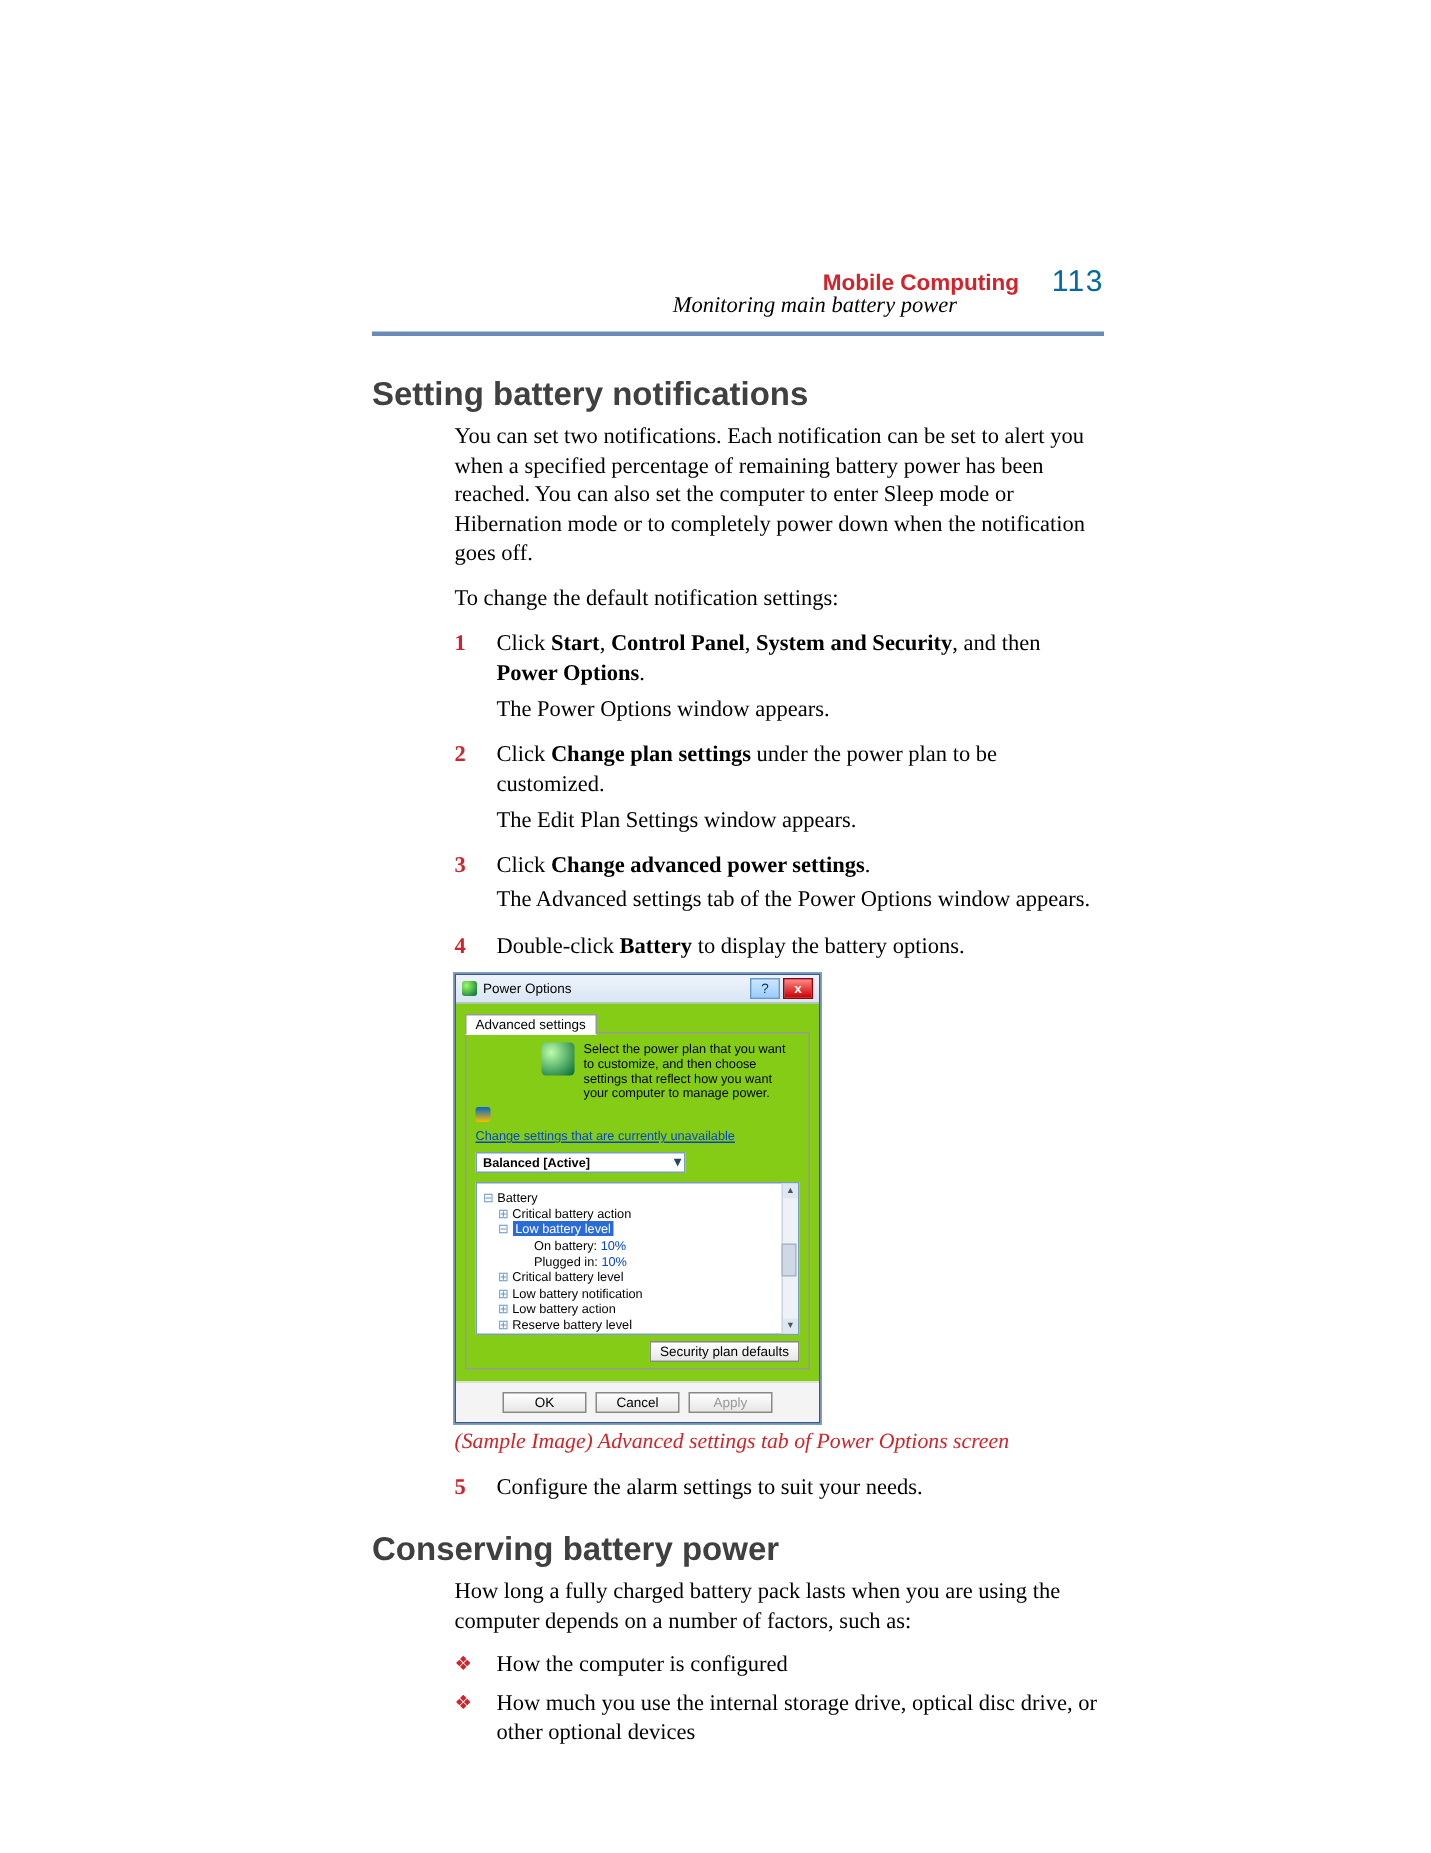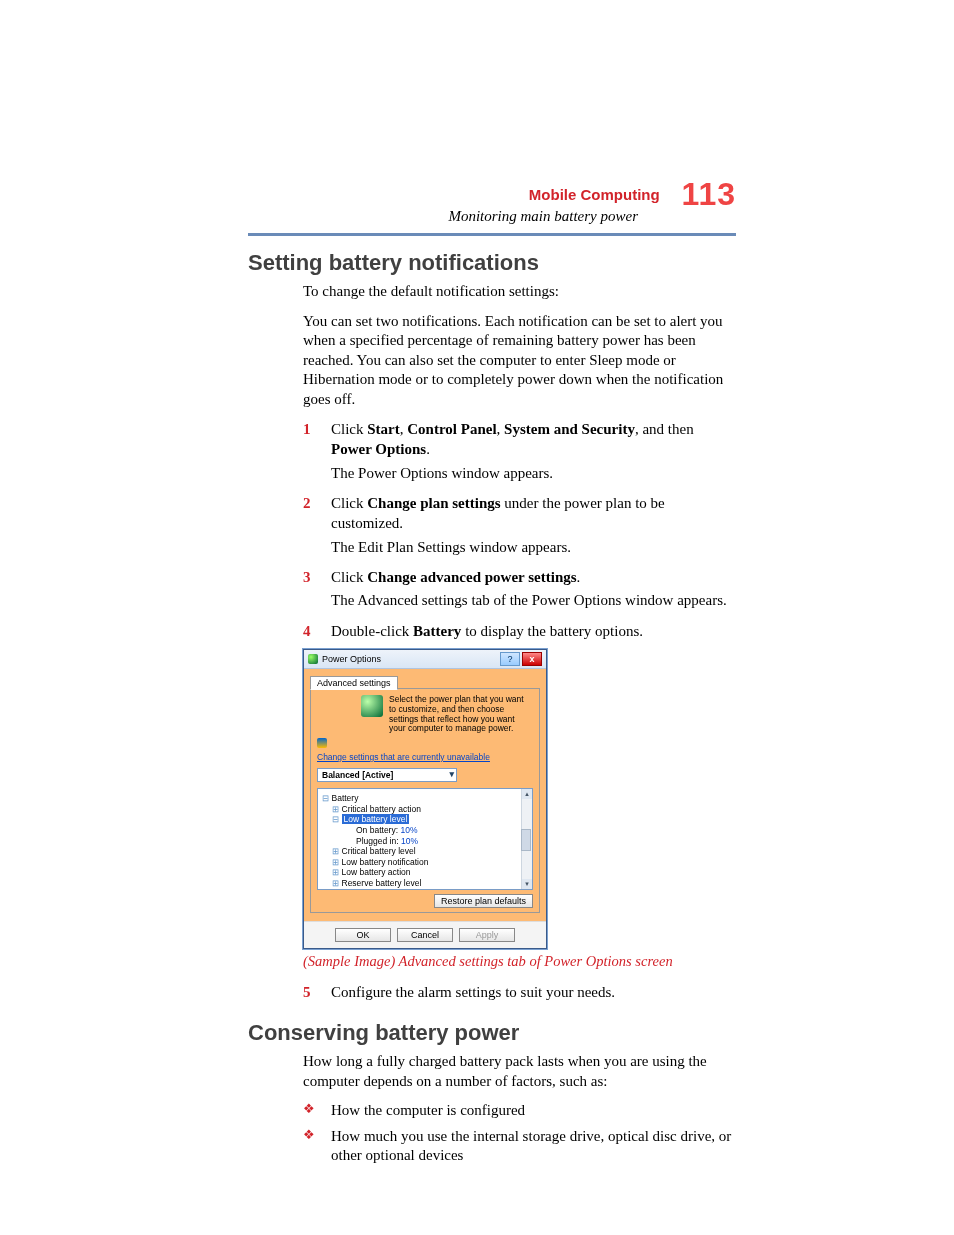--- a/index.html
+++ b/index.html
@@ -29,24 +29,24 @@
   }
   .chapter-title {
     color: #d2232a;
     font-family: Arial, Helvetica, sans-serif;
     font-weight: bold;
     font-size: 15px;
     vertical-align: middle;
     margin-left: 24px;
   }
   .page-number {
-    color: #ef4444;
+    color: #0369a1;
     font-family: Arial, Helvetica, sans-serif;
-    font-weight: 700;
-    font-size: 32px;
+    font-weight: 400;
+    font-size: 20px;
     vertical-align: middle;
     margin-left: 18px;
     letter-spacing: 1px;
   }
   .subheader {
     text-align: right;
     font-style: italic;
     font-size: 15px;
     margin-top: -2px;
     padding-right: 98px;
@@ -144,21 +144,21 @@
     width: 18px; height: 12px;
     margin-left: 2px;
     display: flex;
     align-items: center;
     justify-content: center;
     font-size: 9px;
     line-height: 1;
   }
   .dlg-help { background: linear-gradient(#cfe6ff,#9cf); color:#036; border:1px solid #69c; }
   .dlg-close { background: linear-gradient(#f88,#c00); color:#fff; border:1px solid #900; font-weight:bold; }
-  .dlg-body { padding: 6px 6px 8px 6px; background: #fdba74; }
+  .dlg-body { padding: 6px 6px 8px 6px; background: #84cc16; }
   .tab {
     display: inline-block;
     border: 1px solid #999;
     border-bottom: 1px solid #fff;
     background: #fff;
     padding: 1px 6px;
     font-size: 9px;
     position: relative;
     top: 1px;
   }
@@ -252,22 +252,22 @@
       <span class="chapter-title">Mobile Computing</span>
       <span class="page-number">113</span>
     </div>
     <div class="subheader">Monitoring main battery power</div>
     <hr class="hr">
   </div>
 
   <div class="content">
     <h2 class="red">Setting battery notifications</h2>
 
+    <p class="body-text">You can set two notifications. Each notification can be set to alert you when a specified percentage of remaining battery power has been reached. You can also set the computer to enter Sleep mode or Hibernation mode or to completely power down when the notification goes off.</p>
     <p class="body-text">To change the default notification settings:</p>
-    <p class="body-text">You can set two notifications. Each notification can be set to alert you when a specified percentage of remaining battery power has been reached. You can also set the computer to enter Sleep mode or Hibernation mode or to completely power down when the notification goes off.</p>
 
     <div class="step-row">
       <div class="step-num">1</div>
       <div class="step-body">
         <span>Click </span><span class="bold">Start</span><span>, </span><span class="bold">Control Panel</span><span>, </span><span class="bold">System and Security</span><span>, and then </span><span class="bold">Power Options</span><span>.</span>
       </div>
     </div>
     <p class="step-sub">The Power Options window appears.</p>
 
     <div class="step-row">
@@ -323,21 +323,21 @@
                 <div class="tree-line tree-ind1"><span class="tree-exp">⊞</span> <span>Low battery notification</span></div>
                 <div class="tree-line tree-ind1"><span class="tree-exp">⊞</span> <span>Low battery action</span></div>
                 <div class="tree-line tree-ind1"><span class="tree-exp">⊞</span> <span>Reserve battery level</span></div>
               </div>
             <div class="sb-track"></div>
             <div class="sb-up">▴</div>
             <div class="sb-down">▾</div>
             <div class="sb-thumb"></div>
           </div>
           <div class="dlg-action-row">
-            <span class="dlg-button">Restore plan defaults</span>
+            <span class="dlg-button">Security plan defaults</span>
           </div>
         </div>
       </div>
       <div class="dlg-bottom">
         <span class="dlg-button">OK</span>
         <span class="dlg-button">Cancel</span>
         <span class="dlg-button disabled">Apply</span>
       </div>
     </div>
 

